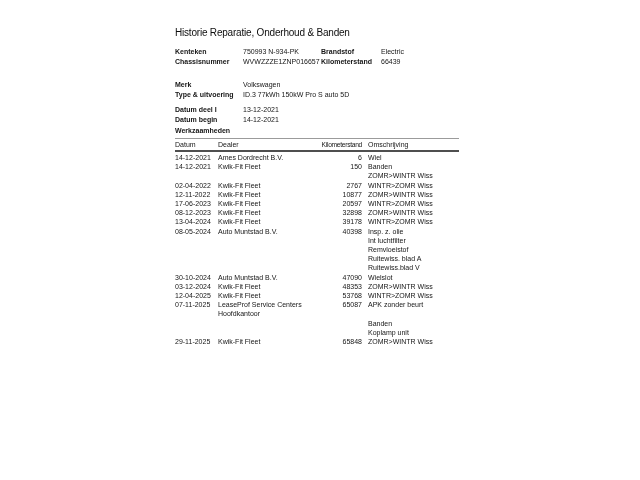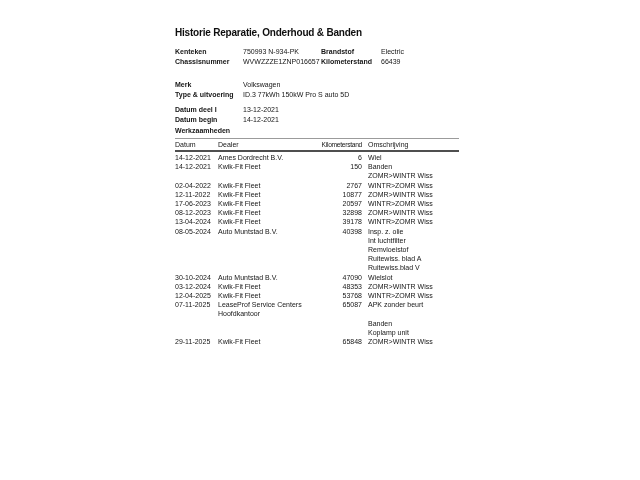--- a/index.html
+++ b/index.html
@@ -5,21 +5,21 @@
   html,body{margin:0;padding:0;}
   body{
     width:640px;height:480px;position:relative;overflow:hidden;
     background:#ffffff;color:#161616;
     font-family:"Liberation Sans", sans-serif;
     -webkit-font-smoothing:antialiased;
   }
   .page{position:absolute;left:175px;top:26px;width:284px;}
 
   .title{
-    font-size:10px;font-weight:bold;letter-spacing:-0.2px;
+    font-size:10px;font-weight:normal;letter-spacing:-0.2px;
     line-height:13px;margin:0 0 8px 0;color:#0e0e0e;white-space:nowrap;
   }
 
   .info-grid{
     display:grid;grid-template-columns:68px 78px 60px 1fr;
     font-size:7px;line-height:9.5px;
   }
   .info-grid-2col{
     display:grid;grid-template-columns:68px 1fr;
     font-size:7px;line-height:9.5px;

